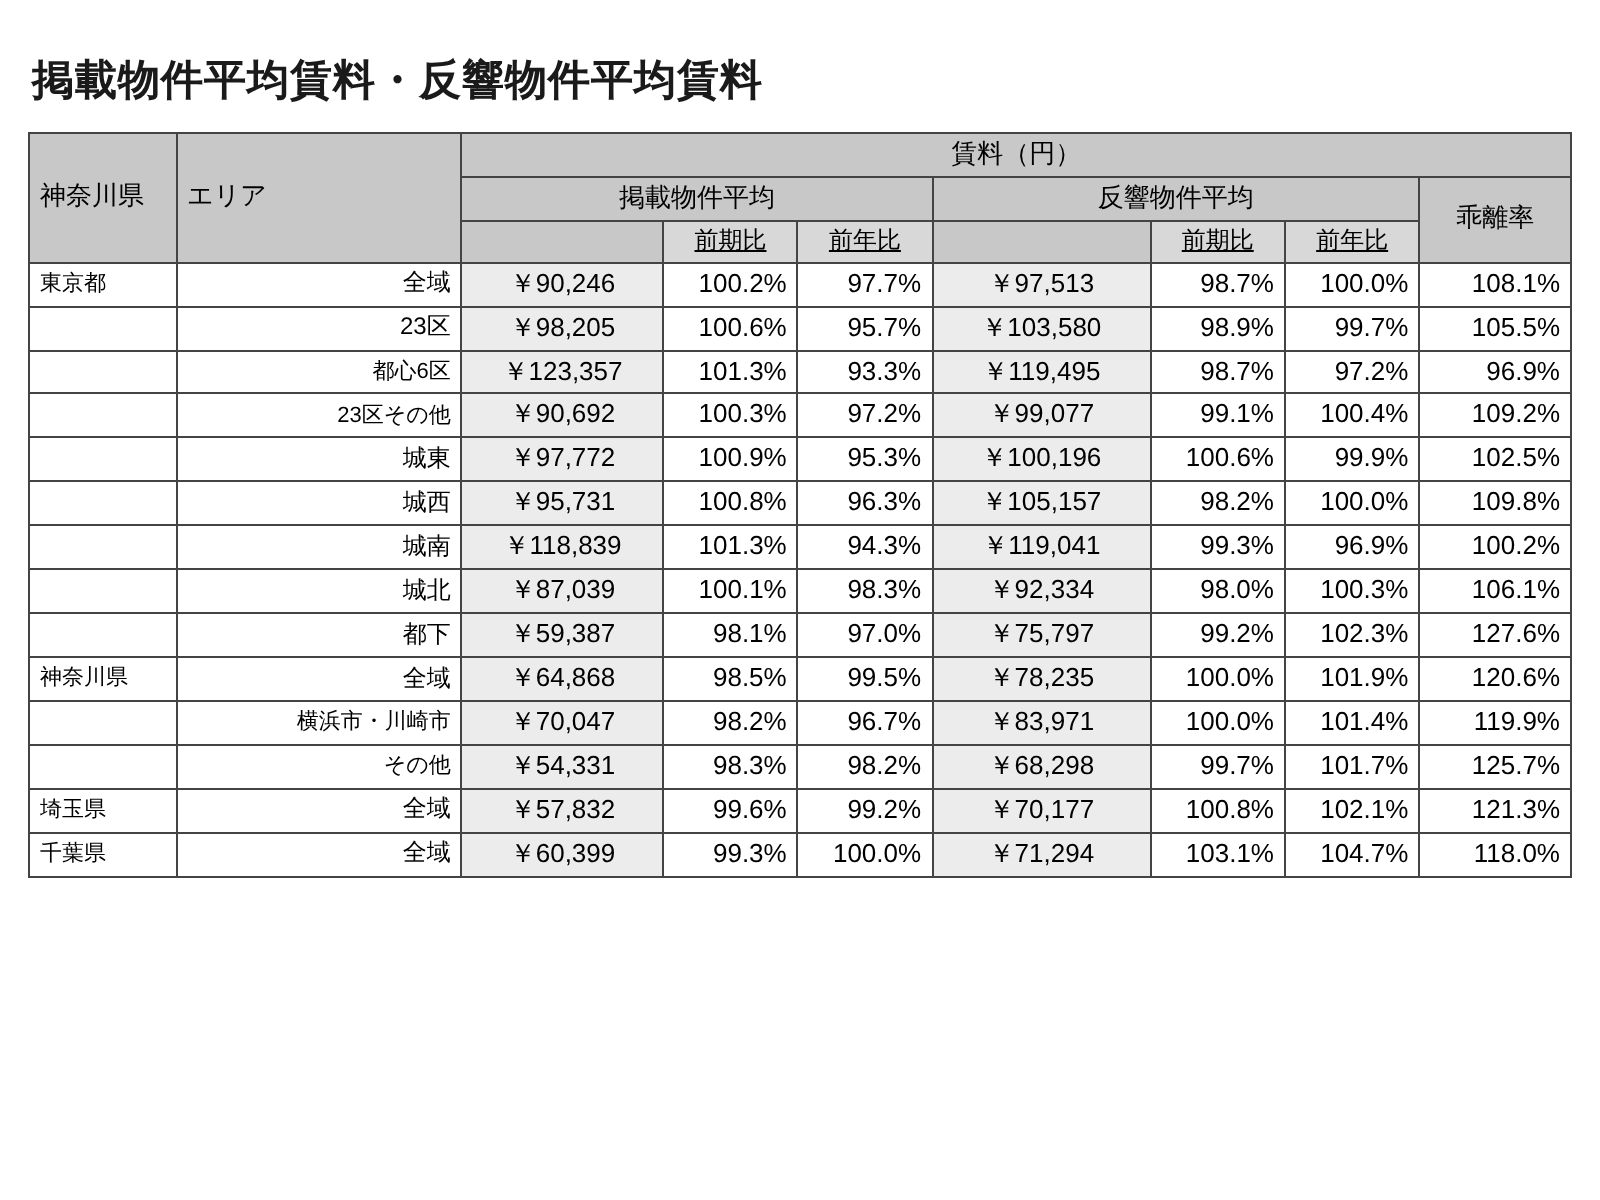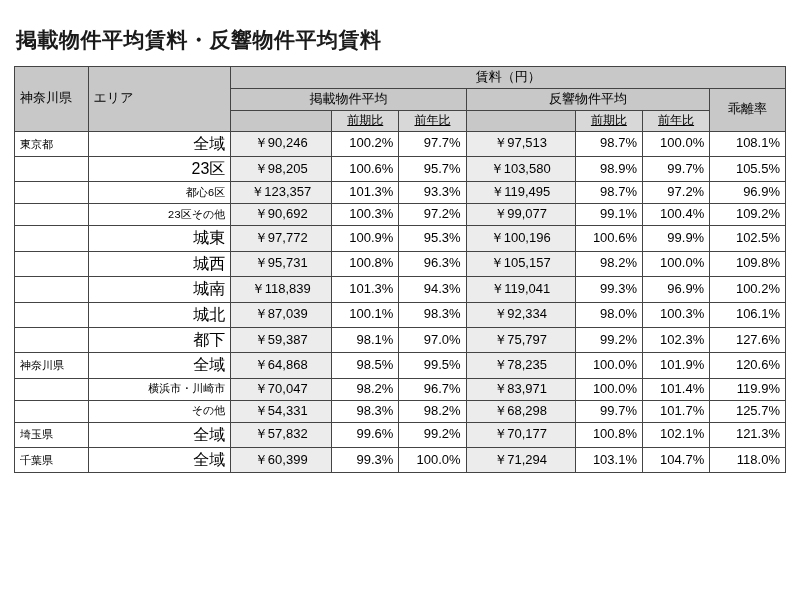--- a/index.html
+++ b/index.html
@@ -60,26 +60,25 @@
     font-size: 12px;
     text-decoration: underline;
   }
   .pref {
     text-align: left;
     font-size: 11px;
     padding-left: 4px;
   }
   .area {
     text-align: right;
-    font-size: 16px;
+    font-size: 12px;
     padding-right: 8px;
   }
   .area.small {
     font-size: 11px;
-    font-family: Liberation Mono, monospace;
   }
   .num {
     text-align: right;
     font-size: 13px;
     padding-right: 6px;
   }
   .shade {
     background: #ececec;
     text-align: center;
   }

